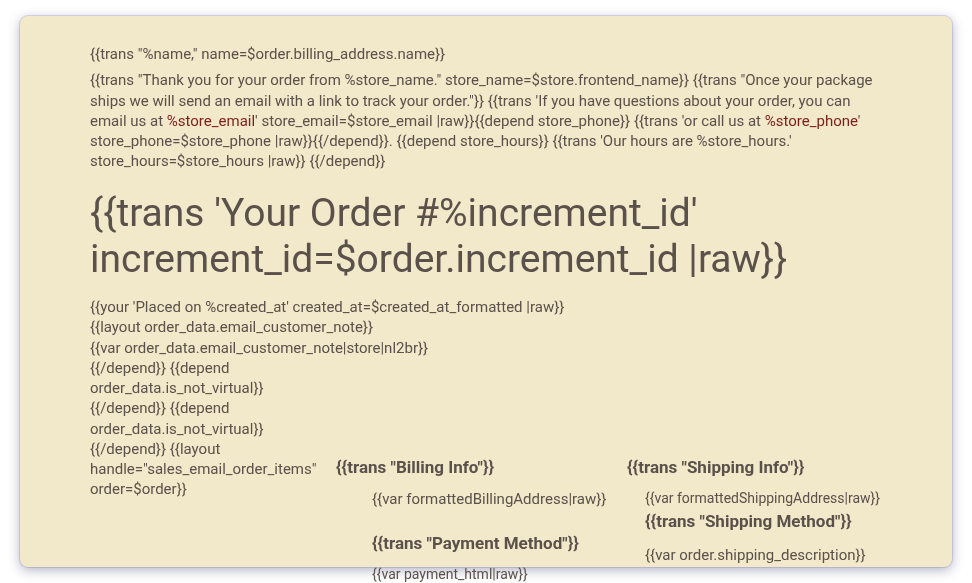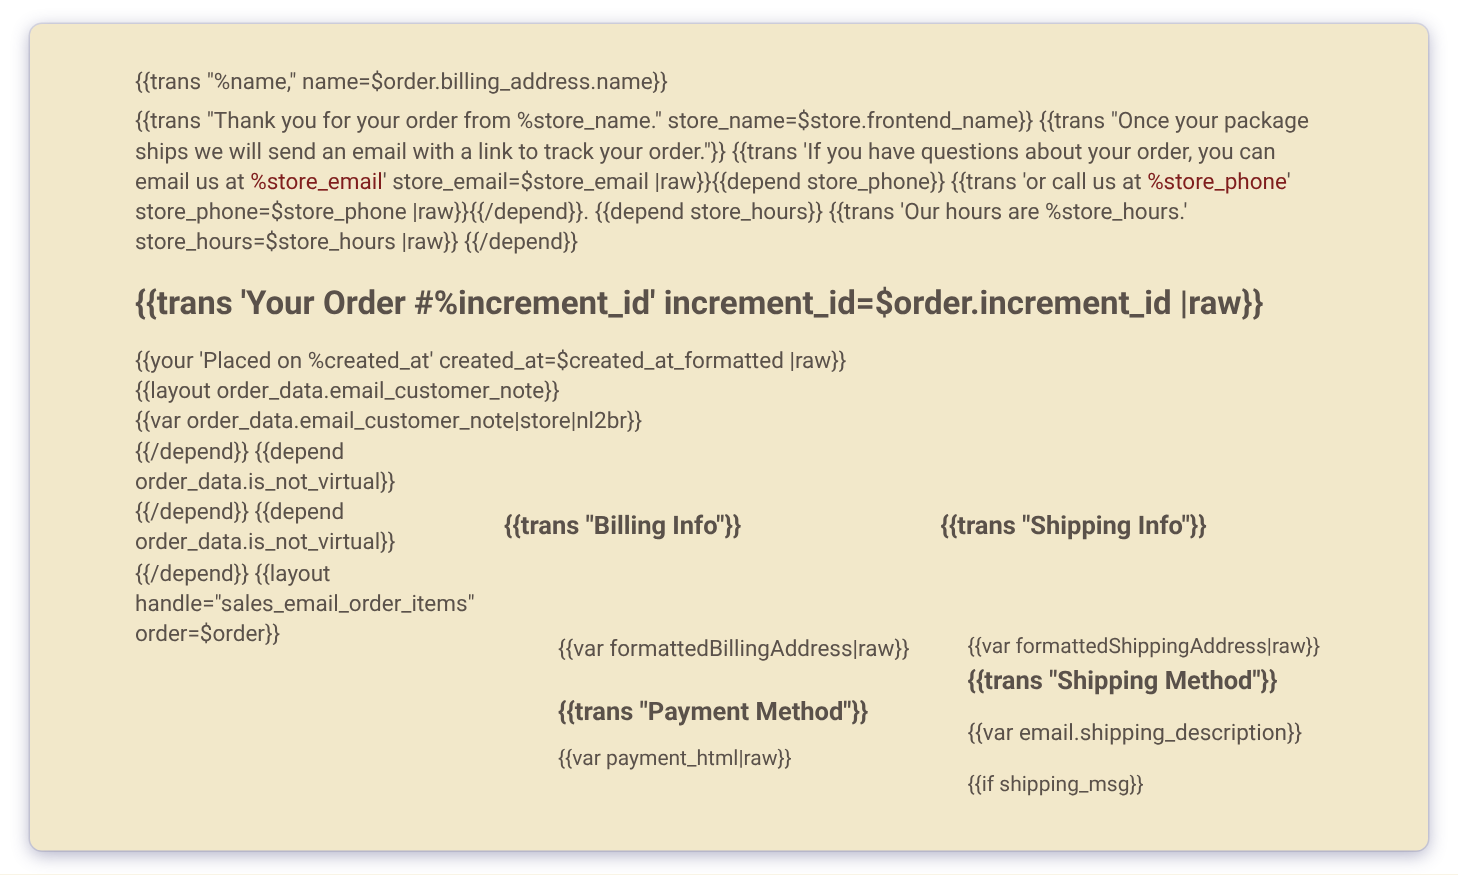--- a/index.html
+++ b/index.html
@@ -19,22 +19,22 @@
       height: 100%;
       font-size: 15px;
       line-height: 1.35;
     }
     .para {
       margin-top: 6px;
       margin-bottom: 6px;
     }
     .link { color: #7f1d1d; }
     .h1 {
-      font-size: 22px;
-      font-weight: 700;
+      font-size: 39px;
+      font-weight: 400;
       color: #5a514a;
       margin-top: 18px;
       margin-bottom: 14px;
       line-height: 1.2;
     }
     .small-section {
       margin-top: 2px;
     }
     .flow-line {}
     .cols {
@@ -63,21 +63,21 @@
       margin-bottom: 16px;
     }
     .valn {
       font-size: 14px;
       margin-bottom: 2px;
     }
     .inline-bold {
       font-weight: 700;
       font-size: 17px;
     }
-    .row1 { display:flex; align-items:center; }
+    .row1 { display:flex; align-items:flex-end; }
     .row1 .left { width:246px; flex:none; }
     .row1 .b1 { flex:1; }
     .row1 .b2 { flex:1; margin-left:36px; }
   </style>
 </head>
 <body>
 
 <div class="card">
 
   <div class="para">{{trans "%name," name=$order.billing_address.name}}</div>
@@ -114,20 +114,20 @@
         <div class="val">{{var formattedBillingAddress|raw}}</div>
         <div style="height:6px"></div>
         <div class="h3">{{trans "Payment Method"}}</div>
         <div class="valn">{{var payment_html|raw}}</div>
       </div>
       <div class="c3">
         <div style="height:10px"></div>
         <div class="valn">{{var formattedShippingAddress|raw}}</div>
         <div class="h3b">{{trans "Shipping Method"}}</div>
         <div style="height:4px"></div>
-        <div class="val">{{var email.shipping_description}}</div>
+        <div class="val">{{var order.shipping_description}}</div>
         <div class="valn">{{if shipping_msg}}</div>
 
       </div>
     </div>
   </div>
 
 </div>
 
 </body></html>

